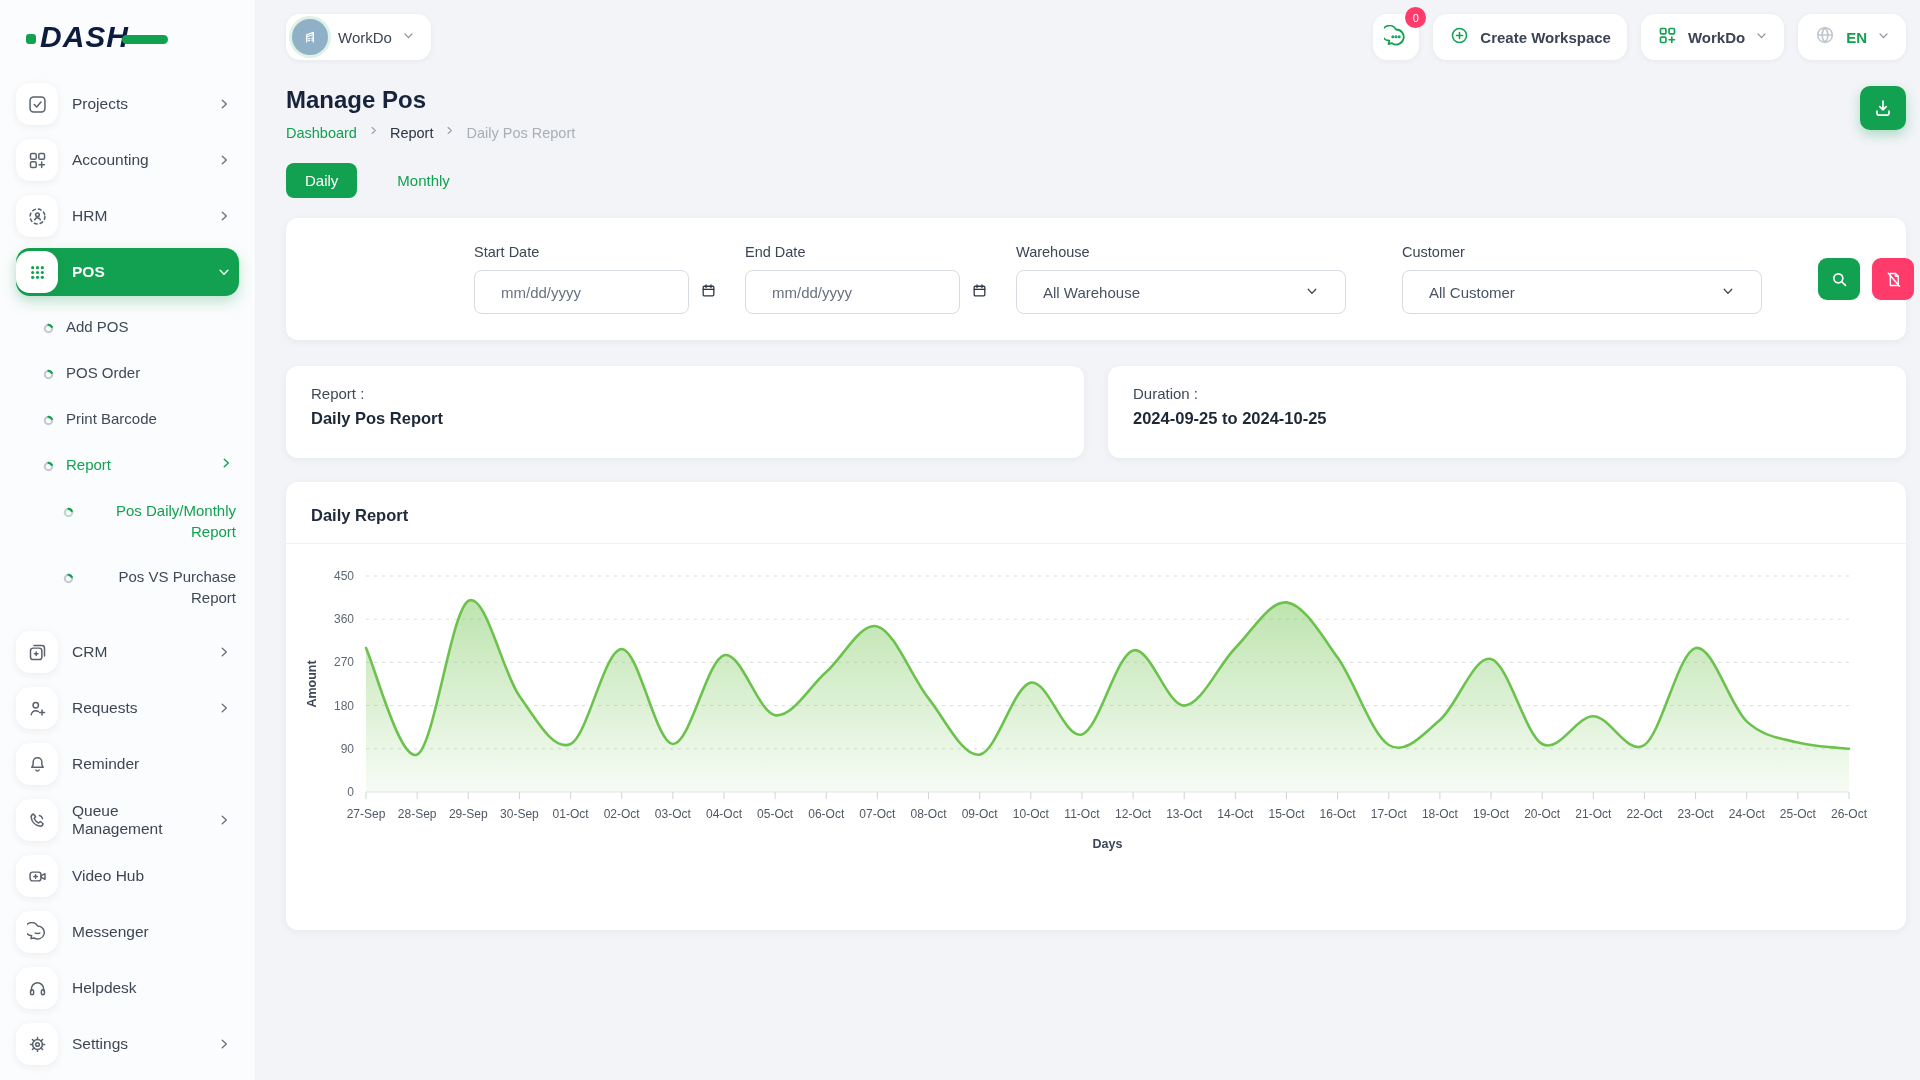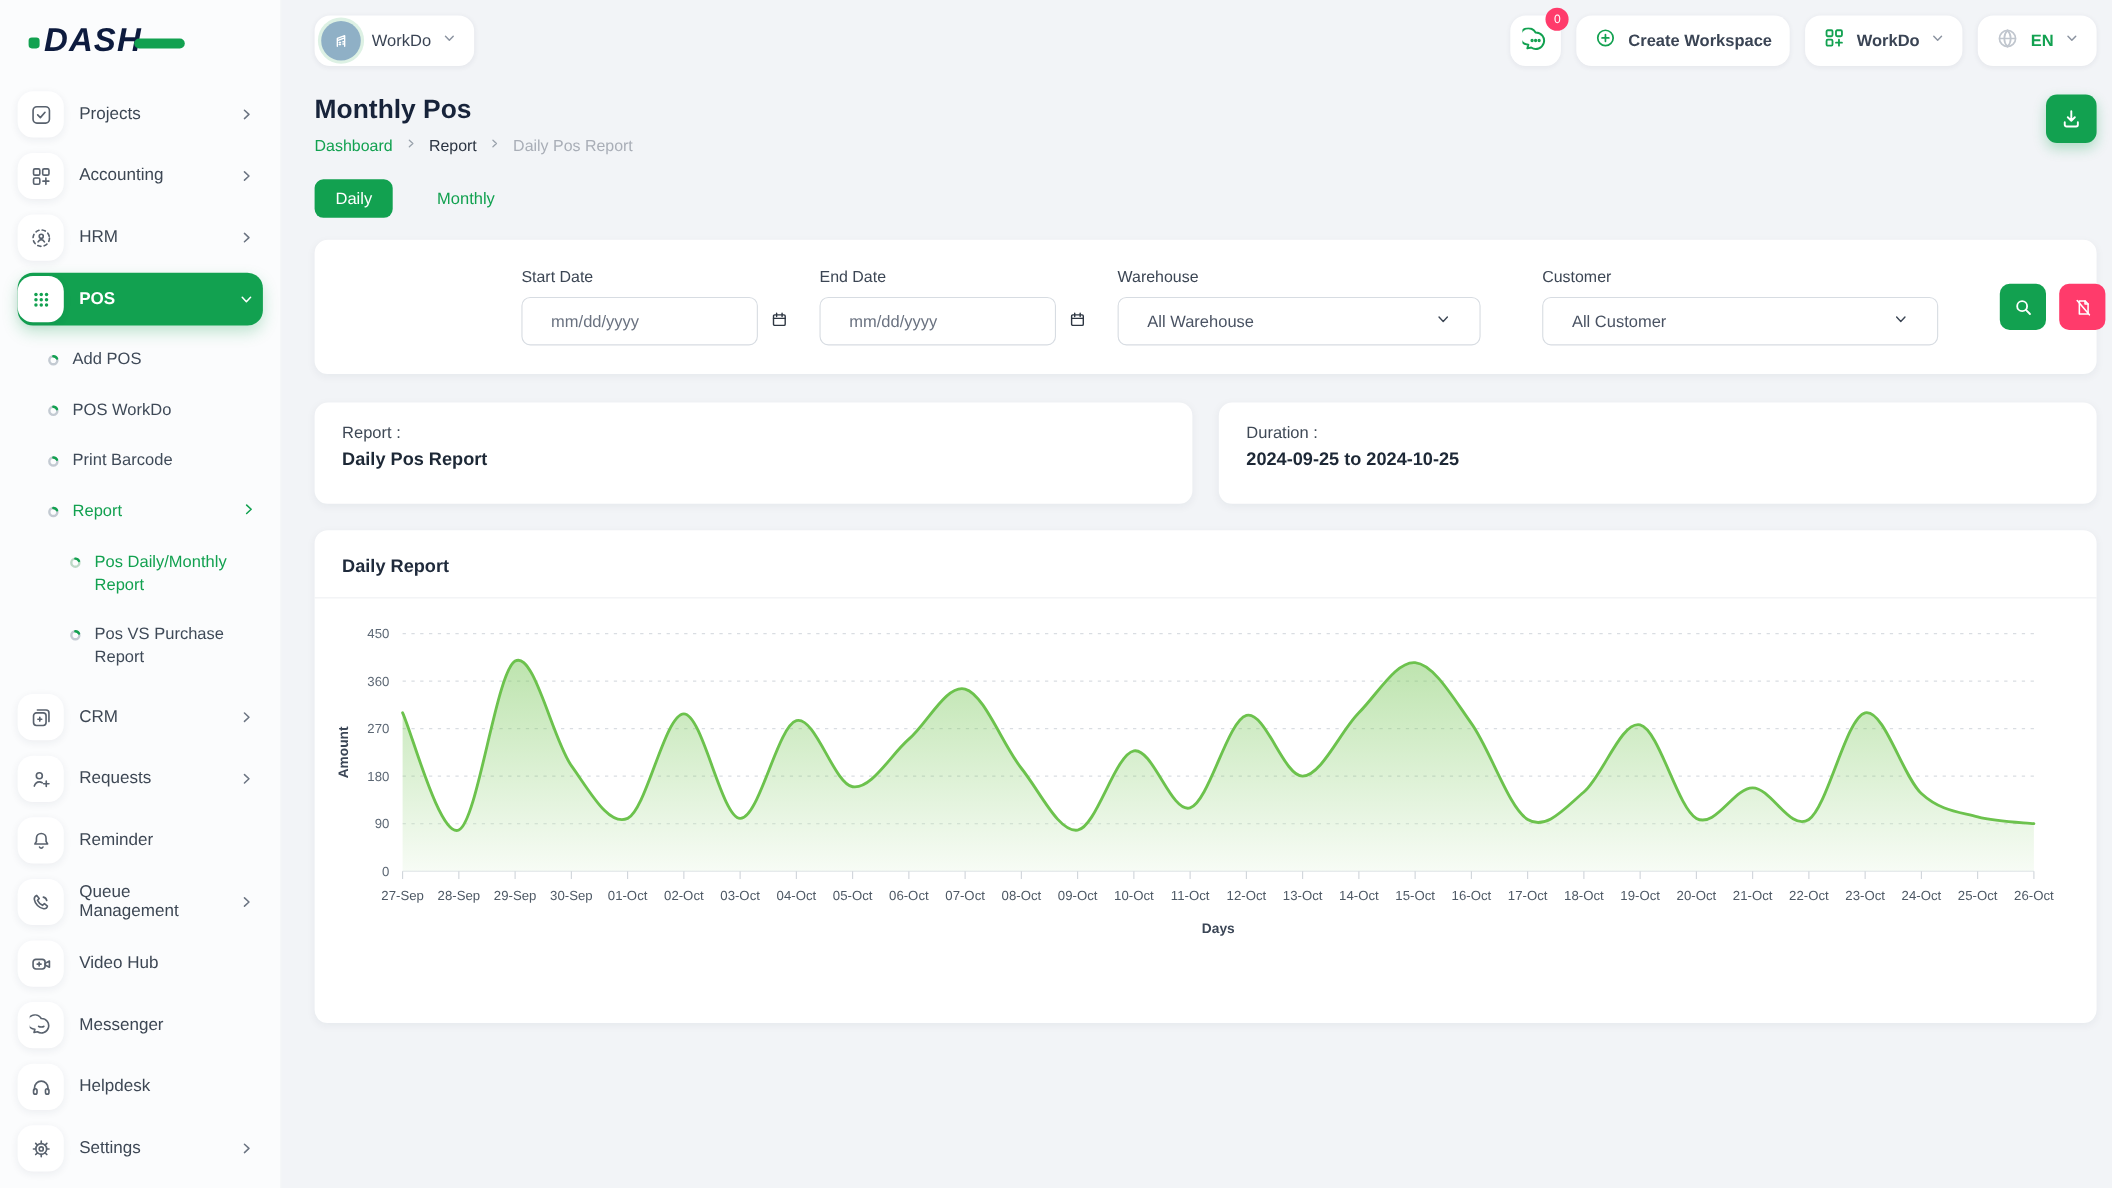--- a/index.html
+++ b/index.html
@@ -39,21 +39,21 @@
   .side-item.active { background:#12A150; box-shadow:0 6px 14px rgba(18,161,80,.25); }
   .side-item.active .side-label { color:#ffffff; font-weight:bold; }
   .sub-item {
     display:flex; align-items:flex-start; gap:12px;
     margin:0 16px 0 0; padding:12px 0 12px 43px; cursor:pointer;
   }
   .sub-item .bullet { flex:none; margin-top:4px; }
   .sub-label { font-size:15px; color:#3f4a58; line-height:21px; max-width:150px; }
   .sub-item.green .sub-label { color:#12A150; }
   .sub-item .chev { margin-right:6px; margin-top:2px; }
-  .subsub { padding-left:63px; }
+  .subsub { padding-left:63px;text-align:right; }
 
   
   .main { flex:1; min-width:0; display:flex; flex-direction:column; }
   .topbar { height:62px; display:flex; align-items:center; padding:12px 14px 0 30px; gap:14px; }
   .chip {
     background:#fff; border-radius:14px; height:46px;
     display:flex; align-items:center; gap:10px; padding:0 16px;
     box-shadow:0 1px 5px rgba(30,40,60,.06); cursor:pointer;
   }
   .ws-chip { padding-left:6px; }
@@ -218,21 +218,21 @@
               <path d="M6 2a4 4 0 0 1 3.6 2.3" stroke="#12A150" stroke-width="2.4" stroke-linecap="round"></path>
             </svg></span>
         <span class="sub-label">Add POS</span>
       </div>
 
       <div class="sub-item">
         <span class="bullet"><svg width="11" height="11" viewBox="0 0 12 12" fill="none">
               <circle cx="6" cy="6" r="4" stroke="#c3cad2" stroke-width="2.4"></circle>
               <path d="M6 2a4 4 0 0 1 3.6 2.3" stroke="#12A150" stroke-width="2.4" stroke-linecap="round"></path>
             </svg></span>
-        <span class="sub-label">POS WorkDo</span>
+        <span class="sub-label">POS Order</span>
       </div>
 
       <div class="sub-item">
         <span class="bullet"><svg width="11" height="11" viewBox="0 0 12 12" fill="none">
               <circle cx="6" cy="6" r="4" stroke="#c3cad2" stroke-width="2.4"></circle>
               <path d="M6 2a4 4 0 0 1 3.6 2.3" stroke="#12A150" stroke-width="2.4" stroke-linecap="round"></path>
             </svg></span>
         <span class="sub-label">Print Barcode</span>
       </div>
 
@@ -431,21 +431,21 @@
                 <path d="M5.5 9l6.5 7 6.5-7"></path>
               </svg></span>
         </div>
       </div>
     </header>
 
     <div class="content">
 
       <div class="page-head">
         <div>
-          <h1 class="page-title">Monthly Pos</h1>
+          <h1 class="page-title">Manage Pos</h1>
           <div class="breadcrumb">
             <span class="bc-link">Dashboard</span>
             <span class="bc-sep">
                 <svg viewBox="0 0 24 24" fill="none" stroke="#9aa2ac" stroke-width="2.6" stroke-linecap="round" stroke-linejoin="round">
                   <path d="M9 5.5l7 6.5-7 6.5"></path>
                 </svg>
               </span>
             <span class="bc-mid">Report</span>
             <span class="bc-sep">
                 <svg viewBox="0 0 24 24" fill="none" stroke="#9aa2ac" stroke-width="2.6" stroke-linecap="round" stroke-linejoin="round">

